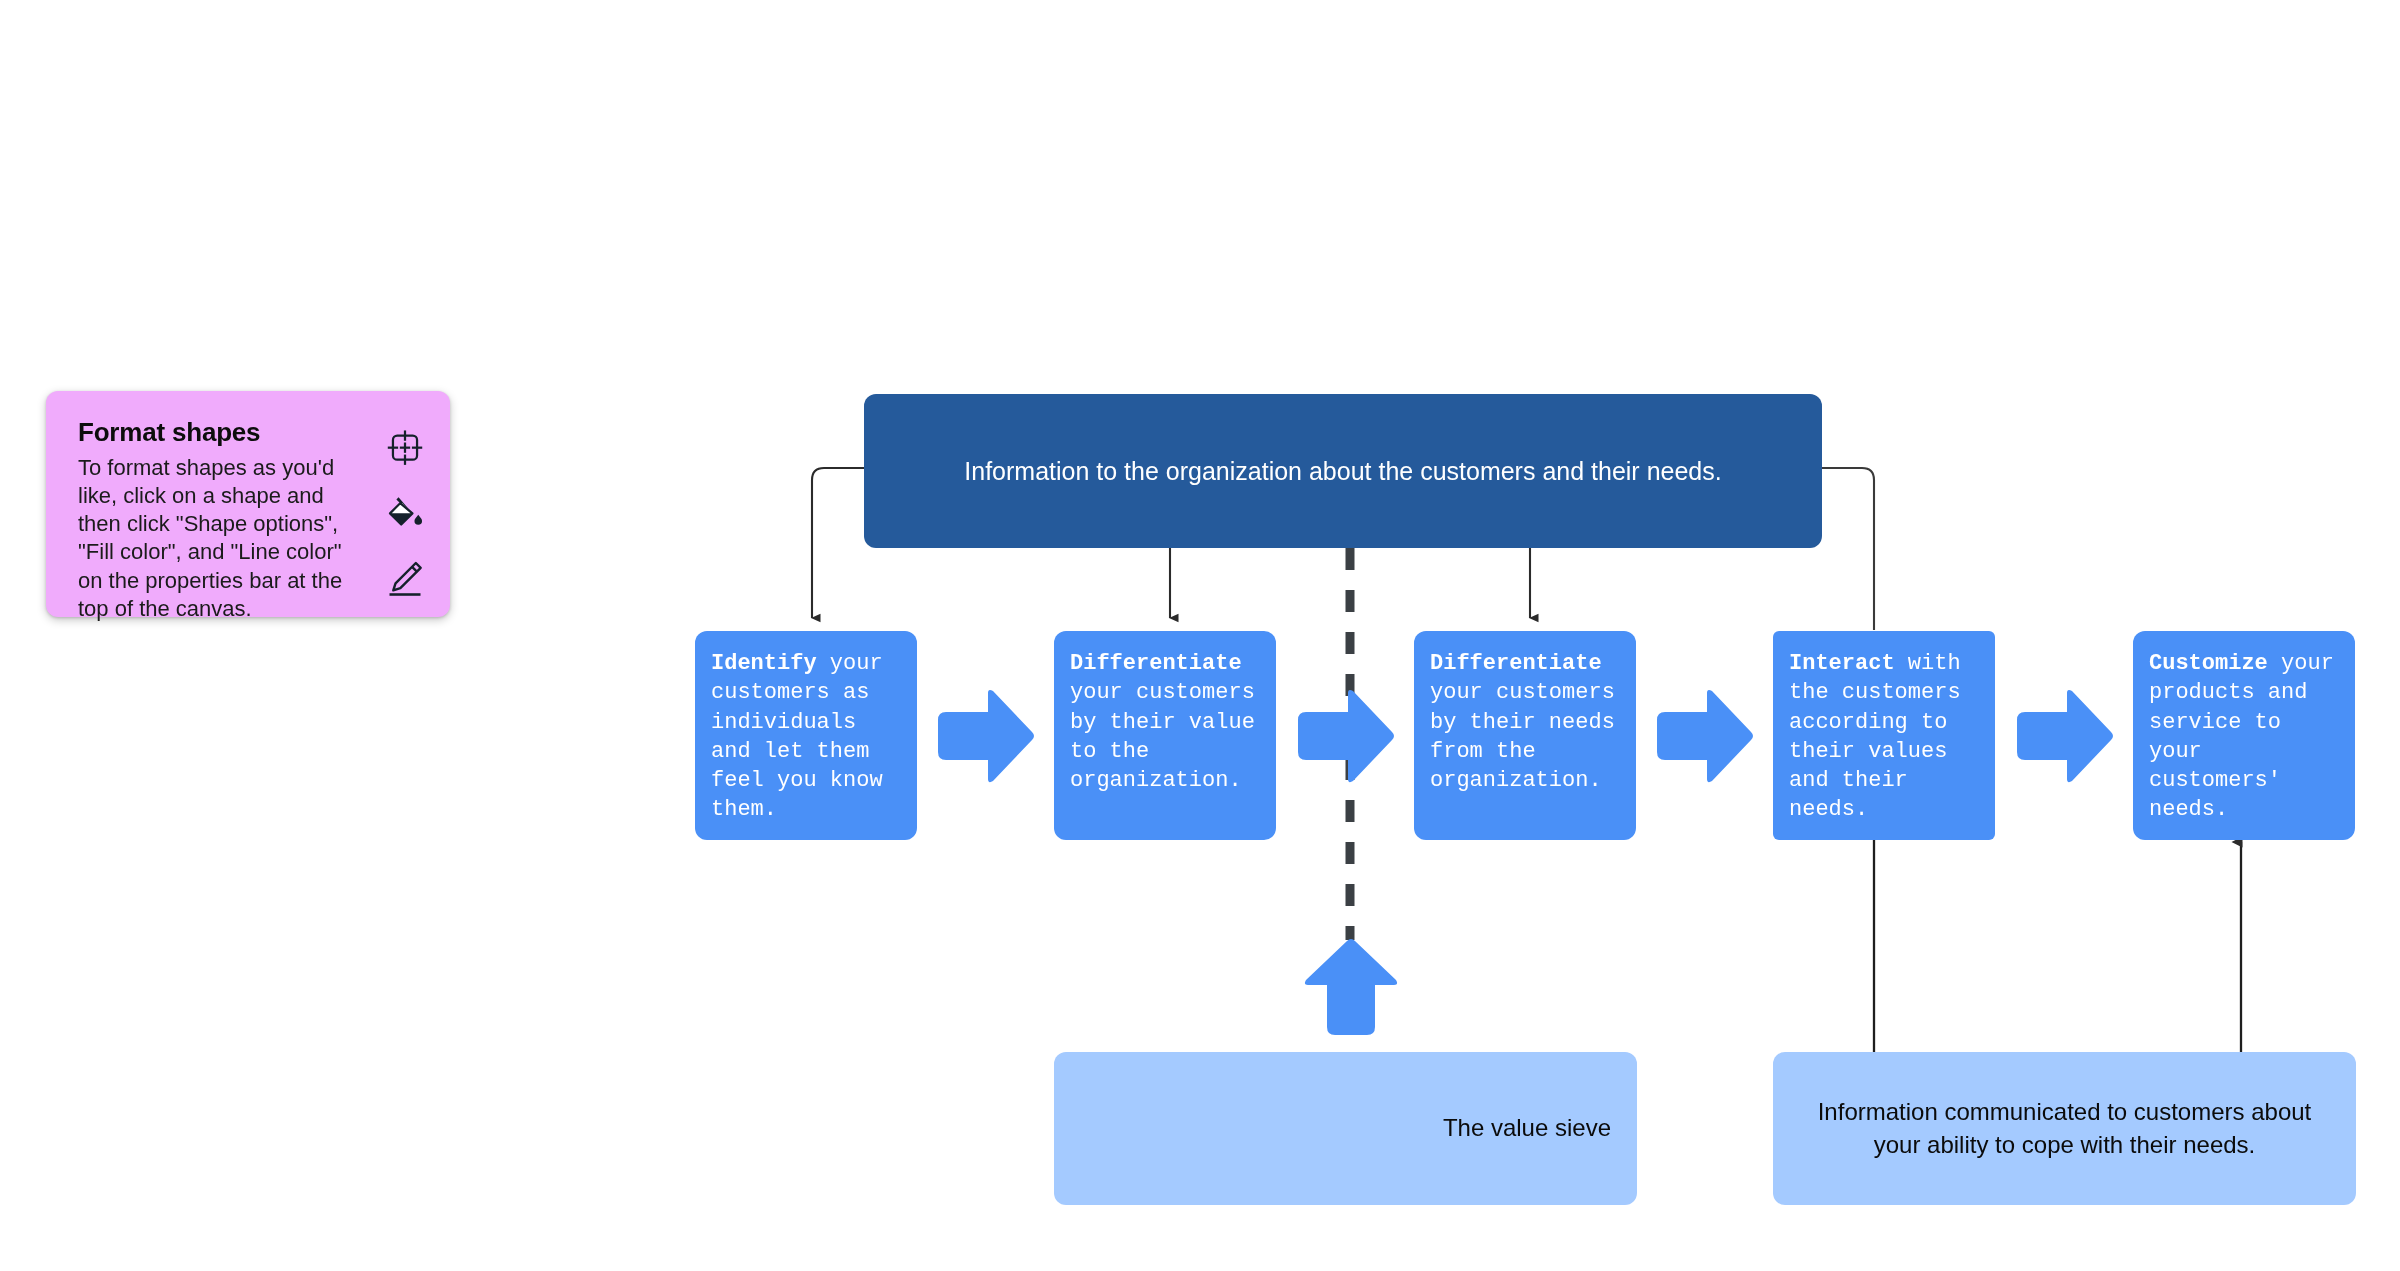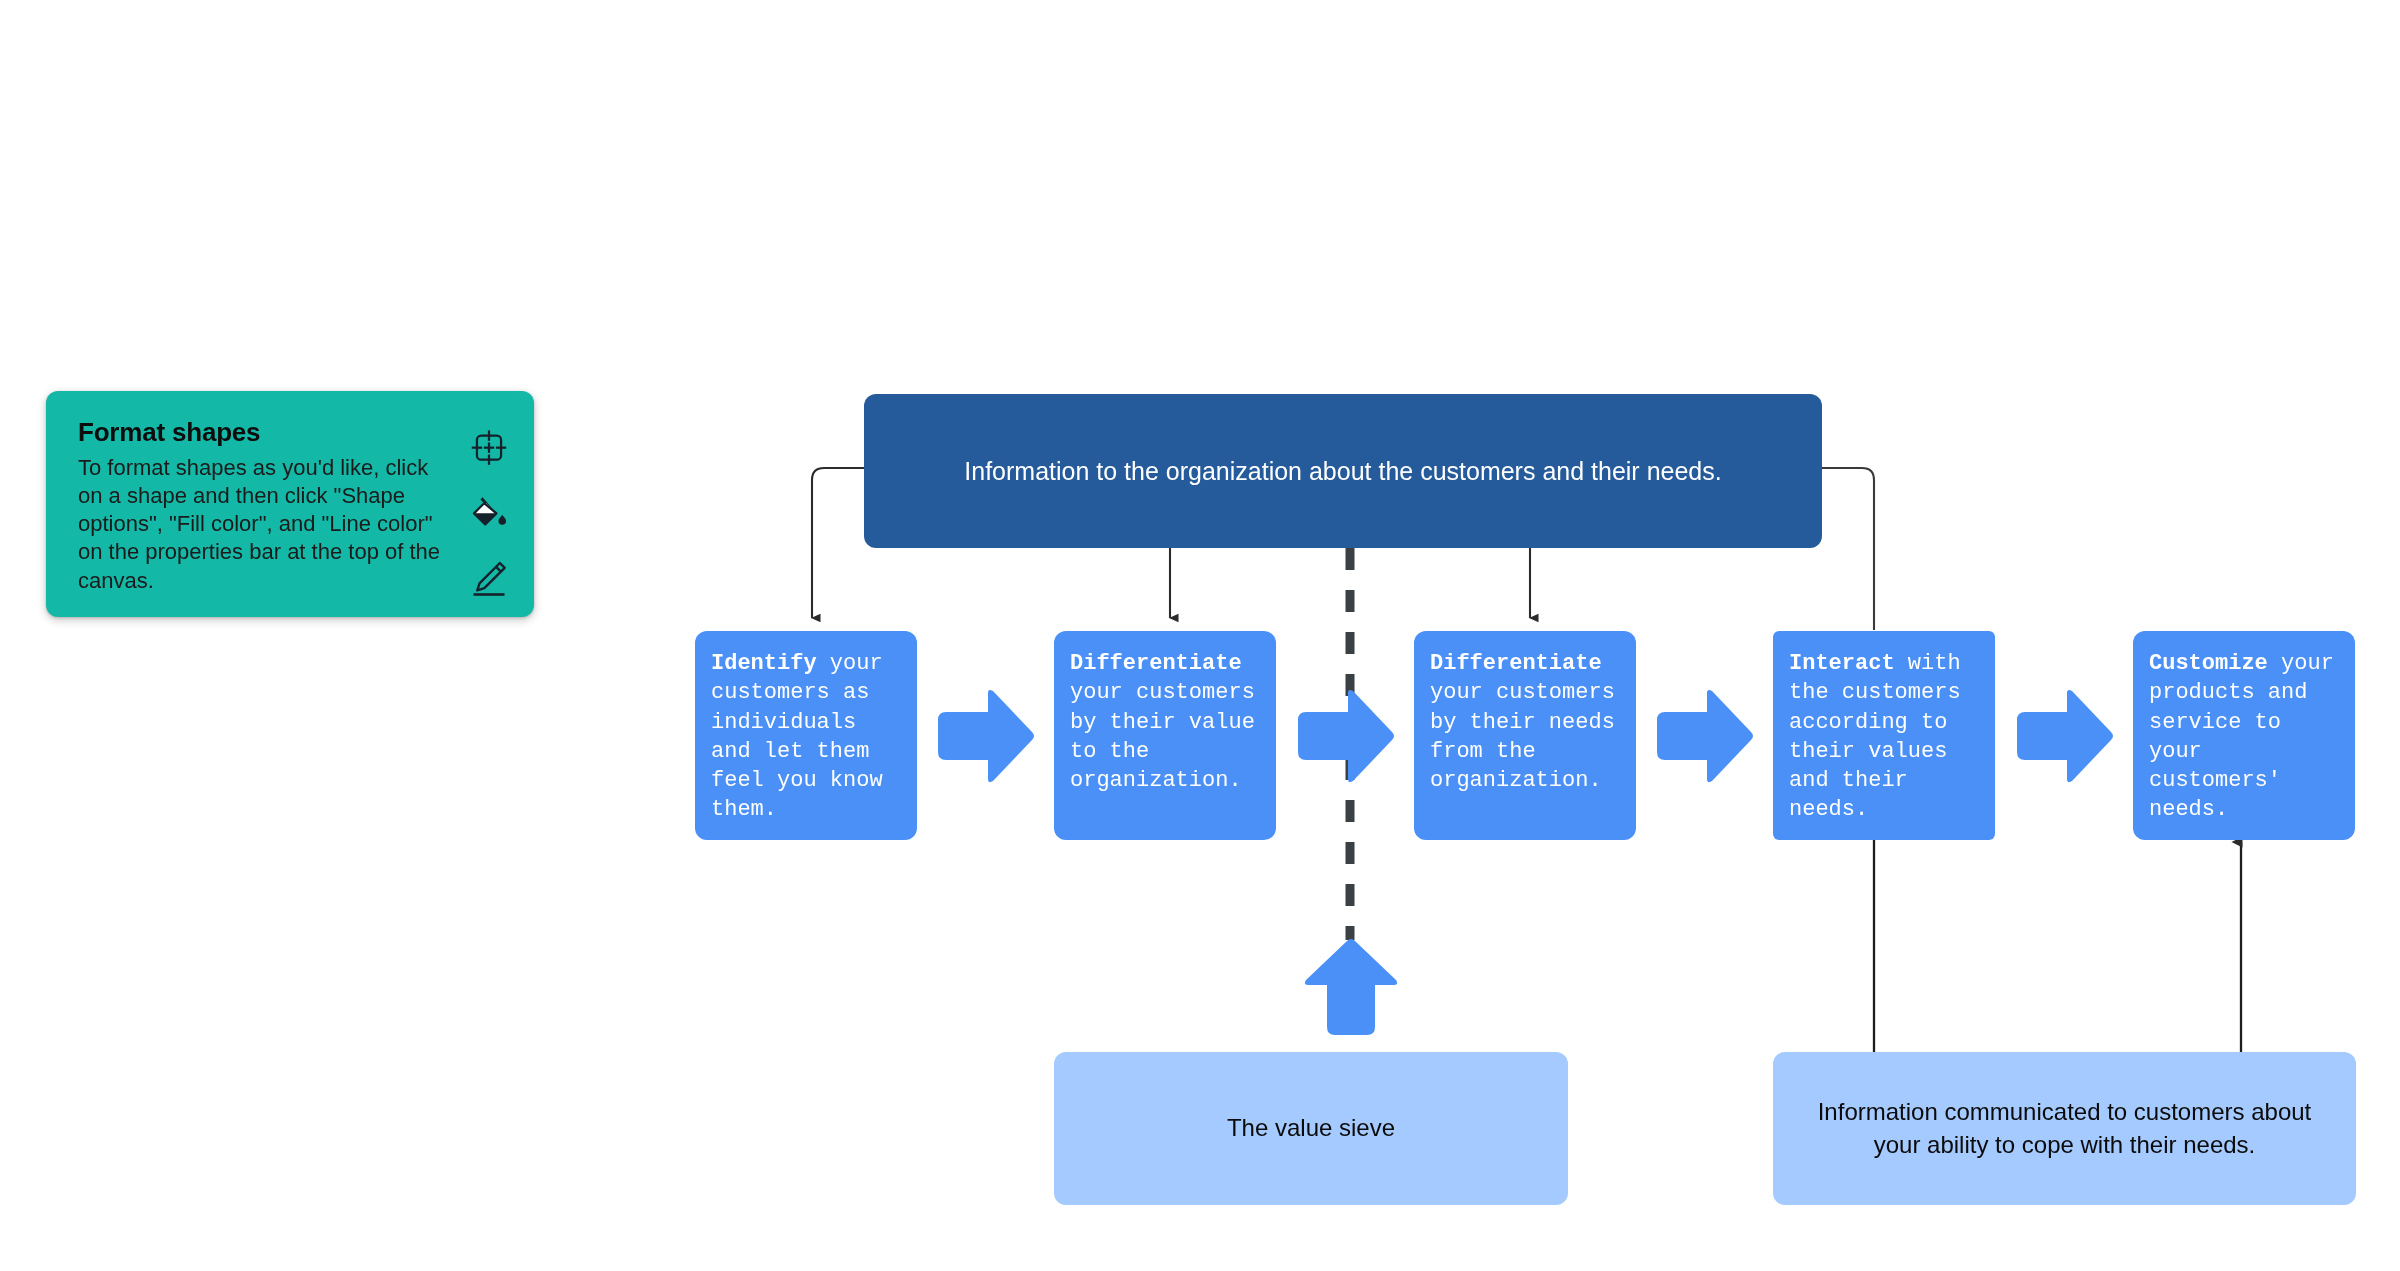--- a/index.html
+++ b/index.html
@@ -27,23 +27,23 @@
     height: 1271px;
     pointer-events: none;
     z-index: 1;
   }
 
   
   .tip-card {
     position: absolute;
     left: 46px;
     top: 391px;
-    width: 488px;
+    width: 404px;
     height: 226px;
-    background: #14b8a6;
+    background: #f0abfc;
     border-radius: 12px;
     box-shadow: 0 3px 10px rgba(0,0,0,0.22), 0 1px 3px rgba(0,0,0,0.16);
     z-index: 5;
     display: flex;
     padding: 26px 16px 18px 32px;
   }
   .tip-text-col { flex: 1 1 auto; padding-right: 10px; }
   .tip-title {
     font-size: 26px;
     font-weight: bold;
@@ -242,21 +242,21 @@
       <path d="M4,32 q0 -8 8,-8 L54,24 L54,5 q0 -5 5,-2 L98,44 q4 4 0 8 L59,93 q-5 3,-5 -2 L54,72 L12,72 q-8 0 -8,-8 Z" fill="#4a90f7"></path>
     </svg>
   </div>
 
   <div class="chevron" style="left:1303px; top:935px; width:96px; height:104px;">
     <svg viewBox="0 0 96 104">
       <path d="M32,100 q-8 0 -8,-8 L24,50 L5,50 q-5 0 -2,-5 L44,6 q4,-4 8,0 L93,45 q3,5 -2,5 L72,50 L72,92 q0,8 -8,8 Z" fill="#4a90f7"></path>
     </svg>
   </div>
 
-  <div class="node note" style="left:1054px; top:1052px; width:514px; height:153px;">
+  <div class="node note" style="left:1054px; top:1052px; width:583px; height:153px;justify-content:flex-end;">
     <span class="node-text">The value sieve</span>
   </div>
 
   <div class="node note" style="left:1773px; top:1052px; width:583px; height:153px;">
     <span class="node-text">Information communicated to customers about your ability to cope with their needs.</span>
   </div>
 
 </div>
 
 </body></html>

